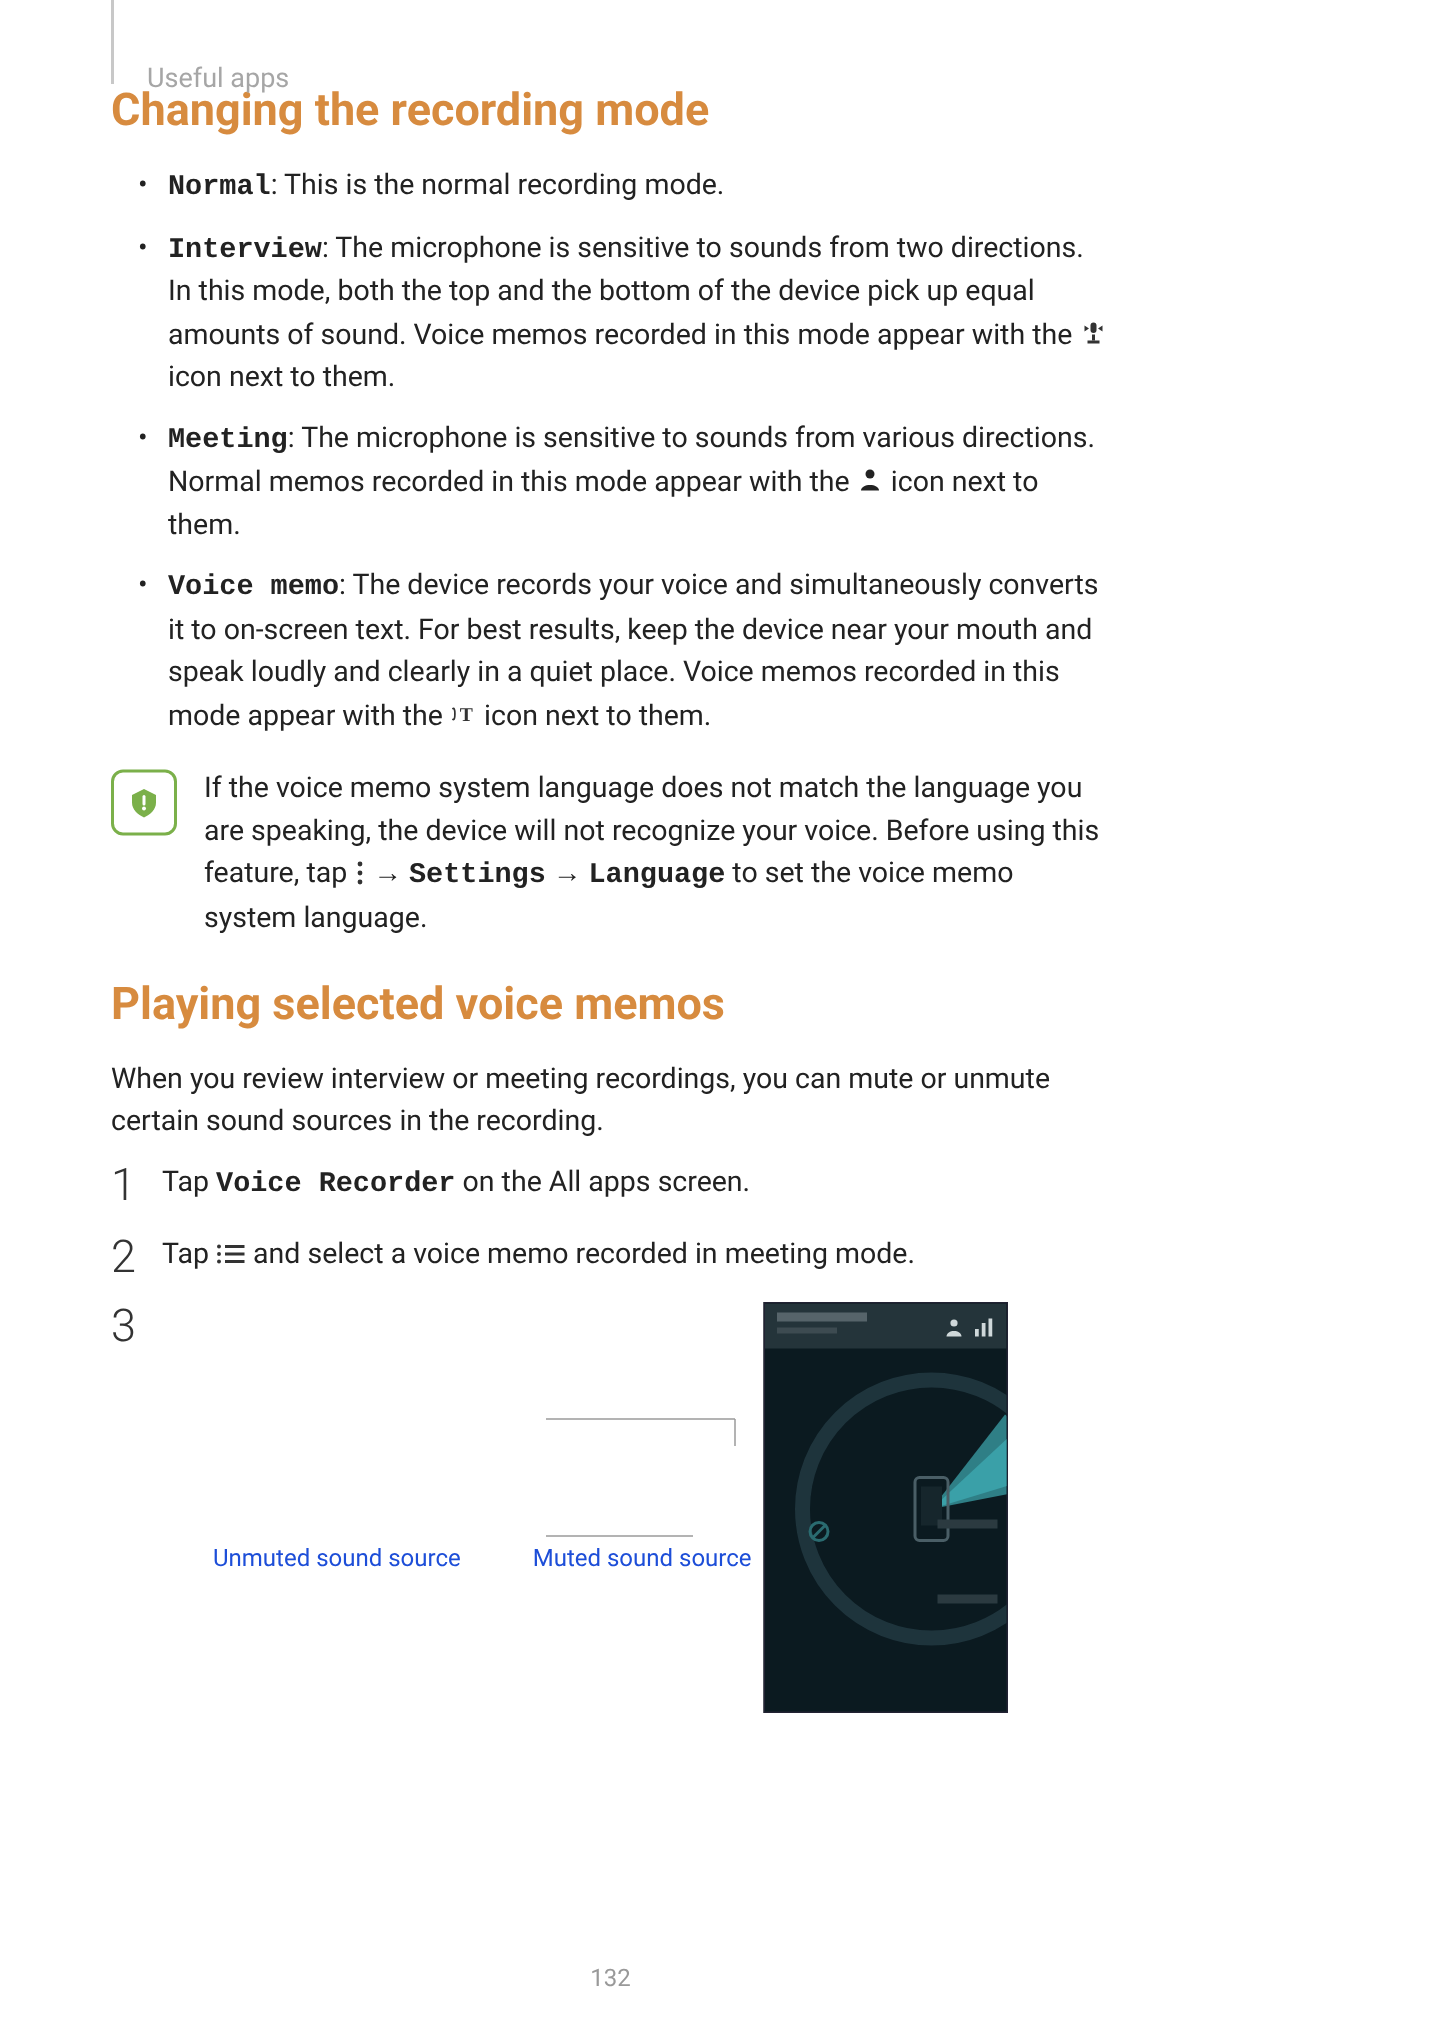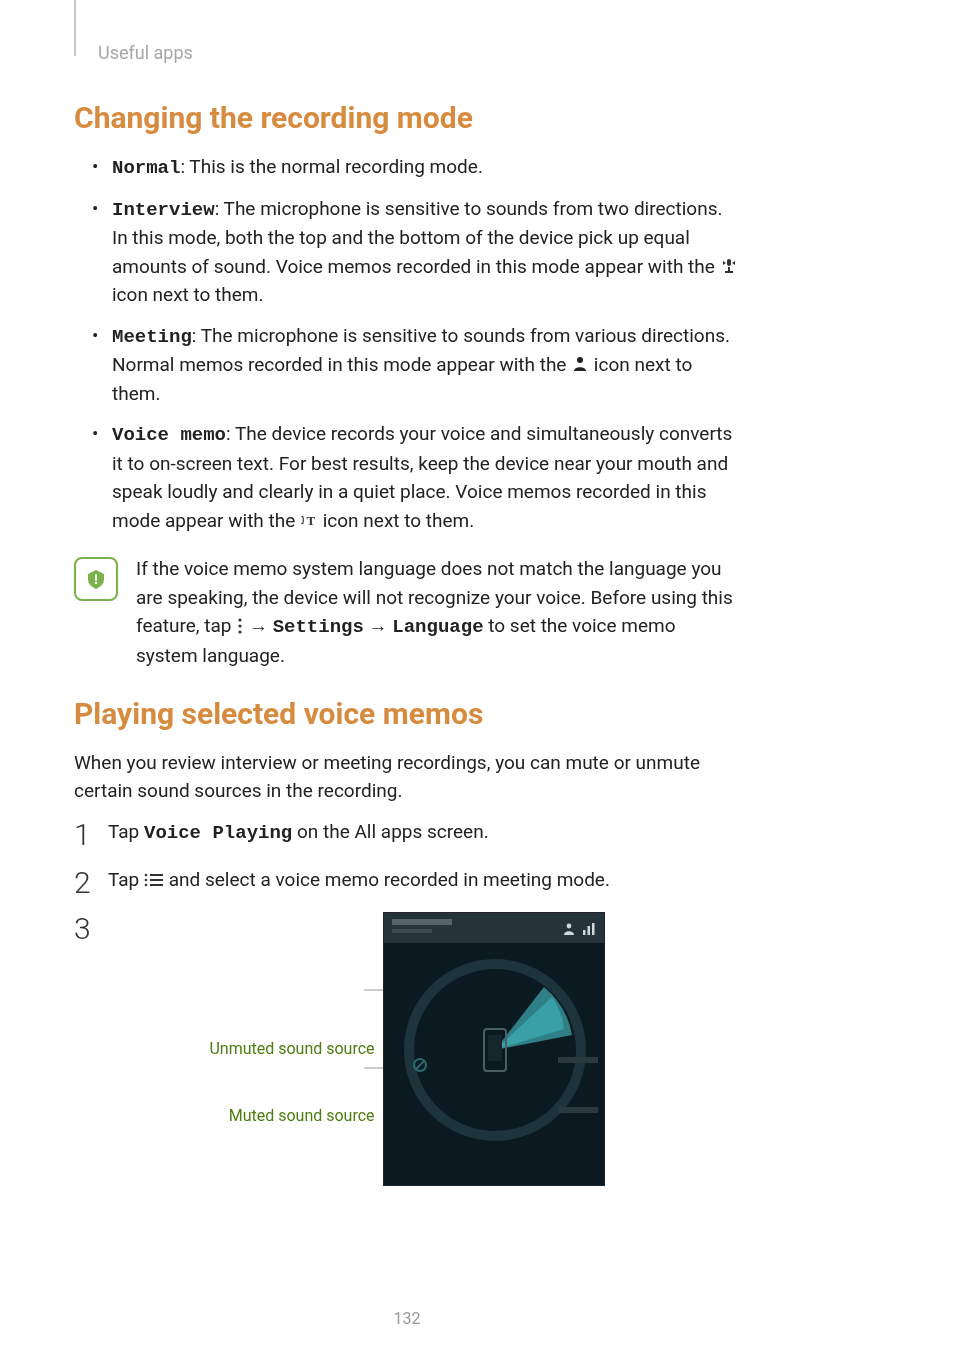--- a/index.html
+++ b/index.html
@@ -1,40 +1,40 @@
 <!DOCTYPE html>
 <html><head>
 <meta charset="utf-8">
 <style>
   * { margin: 0; padding: 0; box-sizing: border-box; }
   html, body { width: 954px; height: 1350px; background: #fff; font-family: -apple-system, "Segoe UI", Roboto, Helvetica, Arial, sans-serif; color: #222; }
   .page { position: relative; width: 814px; height: 1350px; padding: 0 74px 40px 74px; }
   .margin-rule { position: absolute; left: 74px; top: 0; width: 2px; height: 56px; background: #c8c8c8; }
   .breadcrumb { position: absolute; left: 98px; top: 42px; font-size: 18px; color: #a6a6a6; }
-  .content { padding-top: 100px; }
+  .content { padding-top: 56px; }
   h2.section { font-size: 30px; font-weight: 700; color: #d78b3f; margin: 0 0 18px 0; }
   p.body { font-size: 19px; line-height: 1.45; margin: 0 0 12px 0; }
   ul.bullets { list-style: none; margin: 8px 0 20px 0; }
   ul.bullets li { position: relative; padding-left: 38px; font-size: 19px; line-height: 1.5; margin-bottom: 12px; }
   ul.bullets li::before { content: "•"; position: absolute; left: 18px; top: 0; color: #222; font-size: 19px; }
   .ibold { font-weight: 700; font-family: Liberation Mono, monospace; }
   .inline-icon { display: inline-block; vertical-align: -2px; width: 18px; height: 18px; }
   .inline-icon svg { width: 18px; height: 18px; display: block; }
   .note-row { display: flex; align-items: flex-start; gap: 18px; margin: 15px 0 26px 0; }
   .note-badge { width: 44px; height: 44px; border: 2px solid #7bb04a; border-radius: 8px; display: flex; align-items: center; justify-content: center; flex: 0 0 auto; margin-top: 2px; }
   .note-badge svg { width: 24px; height: 24px; }
   .note-text { font-size: 19px; line-height: 1.5; }
   .more-dots { display: inline-block; width: 8px; height: 18px; vertical-align: -3px; }
   .more-dots svg { width: 8px; height: 18px; display: block; }
   ol.steps { list-style: none; counter-reset: step; margin: 14px 0 0 0; }
   ol.steps li { position: relative; padding-left: 34px; font-size: 19px; line-height: 1.5; margin-bottom: 18px; }
   ol.steps li .num { position: absolute; left: 0; top: -6px; font-size: 30px; font-weight: 300; color: #333; width: 26px; text-align: left; }
   ol.steps li p { margin: 0 0 10px 0; }
   .figure { display: flex; align-items: center; justify-content: center; gap: 0; margin: 18px auto 0 auto; width: 530px; position: relative; }
-  .fig-labels { display: flex; flex-direction: column; gap: 48px; align-items: flex-end; margin-right: 8px; font-size: 16px; color: #4d7c0f; padding-top: 66px; }
+  .fig-labels { display: flex; gap: 48px; align-items: flex-end; margin-right: 8px; font-size: 16px; color: #1d4ed8; padding-top: 66px; }
   .fig-labels span { white-space: nowrap; }
   .fig-device { width: 222px; height: 274px; background: #0b1a20; border: 1px solid #223; position: relative; overflow: hidden; }
   .fig-topbar { position: absolute; top: 0; left: 0; right: 0; height: 30px; background: #24343a; }
   .fig-topbar-text { position: absolute; left: 8px; top: 6px; width: 60px; height: 6px; background: #56646a; }
   .fig-topbar-text2 { position: absolute; left: 8px; top: 16px; width: 40px; height: 4px; background: #3d4b51; }
   .fig-topicon1 { position: absolute; right: 28px; top: 8px; width: 14px; height: 14px; }
   .fig-topicon2 { position: absolute; right: 8px; top: 8px; width: 14px; height: 14px; }
   .fig-circle-wrap { position: absolute; top: 44px; left: 18px; width: 186px; height: 186px; }
   .fig-bar1 { position: absolute; right: 6px; top: 144px; width: 40px; height: 6px; background: #2b3a40; }
   .fig-bar2 { position: absolute; right: 6px; top: 194px; width: 40px; height: 6px; background: #2b3a40; }
@@ -105,21 +105,21 @@
       </div>
     </div>
 
     <h2 class="section">Playing selected voice memos</h2>
 
     <p class="body">When you review interview or meeting recordings, you can mute or unmute certain sound sources in the recording.</p>
 
     <ol class="steps">
       <li>
         <span class="num">1</span>
-        <p><span>Tap </span><span class="ibold">Voice Playing</span><span> on the All apps screen.</span></p>
+        <p><span>Tap </span><span class="ibold">Voice Recorder</span><span> on the All apps screen.</span></p>
       </li>
       <li>
         <span class="num">2</span>
         <p><span>Tap </span><span class="list-icon"><svg viewBox="0 0 20 16">
                 <circle cx="2" cy="3" r="1.3" fill="#333"></circle>
                 <rect x="6" y="2" width="13" height="2" fill="#333"></rect>
                 <circle cx="2" cy="8" r="1.3" fill="#333"></circle>
                 <rect x="6" y="7" width="13" height="2" fill="#333"></rect>
                 <circle cx="2" cy="13" r="1.3" fill="#333"></circle>
                 <rect x="6" y="12" width="13" height="2" fill="#333"></rect>

